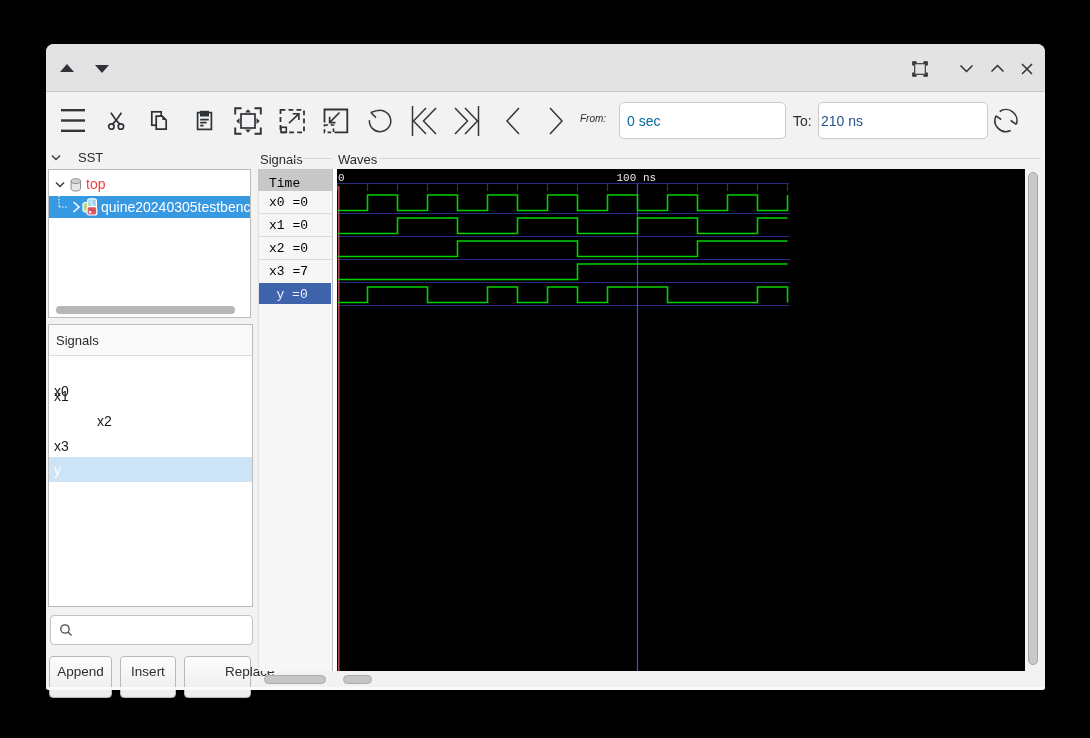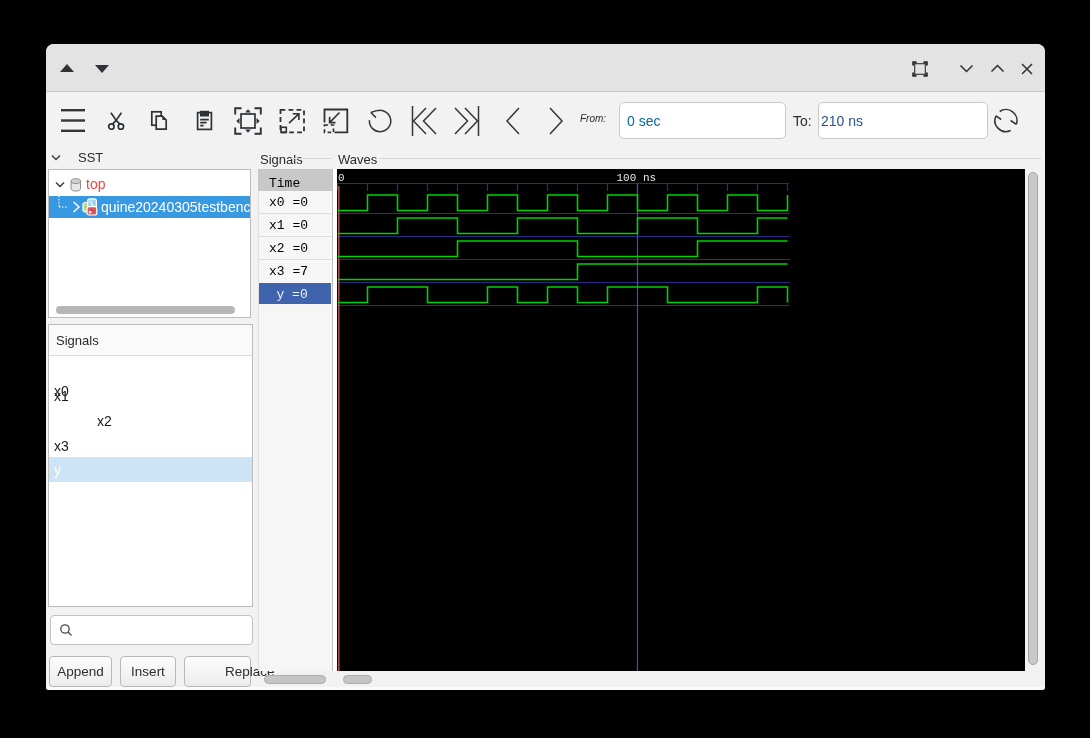--- a/index.html
+++ b/index.html
@@ -18,21 +18,21 @@
 .lbl{font-size:13px;color:#2a2a2a;}
 #treebox{left:48px;top:169px;width:203px;height:149px;background:#fff;border:1px solid #bcbcbc;box-sizing:border-box;overflow:hidden;}
 .trow{position:absolute;font-size:14px;color:#ef4444;}
 #selrow{left:0px;top:26px;width:201px;height:22px;background:#3899e3;}
 #hthumb1{left:55px;top:305.5px;width:179px;height:8px;background:#b6b6b6;border-radius:4px;}
 #lowerbox{left:48px;top:324px;width:205px;height:283px;background:#fff;border:1px solid #bcbcbc;box-sizing:border-box;}
 #sighdr{left:48px;top:324px;width:205px;height:32px;background:#fafafa;border:1px solid #bcbcbc;border-bottom:1px solid #dcdcdc;box-sizing:border-box;}
 .srow{position:absolute;left:54px;font-size:14px;color:#1a1a1a;}
 #selrow2{left:49px;top:457px;width:203px;height:25px;background:#cde4f6;}
 #searchbox{left:50px;top:615px;width:203px;height:30px;background:#fff;border:1px solid #c2c2c2;border-radius:4px;box-sizing:border-box;}
-.btn{position:absolute;top:656px;height:31px;background:linear-gradient(#fdfdfd,#ececed);border:1px solid #b8b8b8;border-radius:4px;box-sizing:border-box;font-size:13.5px;color:#2e2e2e;text-align:center;line-height:29px;}
+.btn{position:absolute;top:656px;height:42px;background:linear-gradient(#fdfdfd,#ececed);border:1px solid #b8b8b8;border-radius:4px;box-sizing:border-box;font-size:13.5px;color:#2e2e2e;text-align:center;line-height:29px;}
 #midcol{left:258px;top:169px;width:74px;height:502px;background:#f6f6f6;border-left:1px solid #e2e2e2;box-sizing:border-box;}
 #timehdr{left:258px;top:169px;width:74px;height:21.5px;background:#c8c8c8;}
 .mono{font-family:"Liberation Mono",monospace;margin-left:7px;}
 .wrow{position:absolute;font-size:13px;color:#000;}
 #mselrow{left:259px;top:283px;width:72px;height:21px;background:#4063ad;}
 #waveblack{left:337px;top:169px;width:688px;height:502px;background:#000;}
 #vthumb{left:1028px;top:172px;width:10px;height:493px;background:#c9c9c9;border:1px solid #a3a3a3;border-radius:5px;box-sizing:border-box;}
 #hthumb2{left:264px;top:674.5px;width:62px;height:9.5px;background:#c5c5c5;border:1px solid #ababab;border-radius:5px;box-sizing:border-box;}
 #hthumb3{left:343px;top:674.5px;width:29px;height:9.5px;background:#c5c5c5;border:1px solid #ababab;border-radius:5px;box-sizing:border-box;}
 .frameline{height:1px;background:#d8d8d8;}

